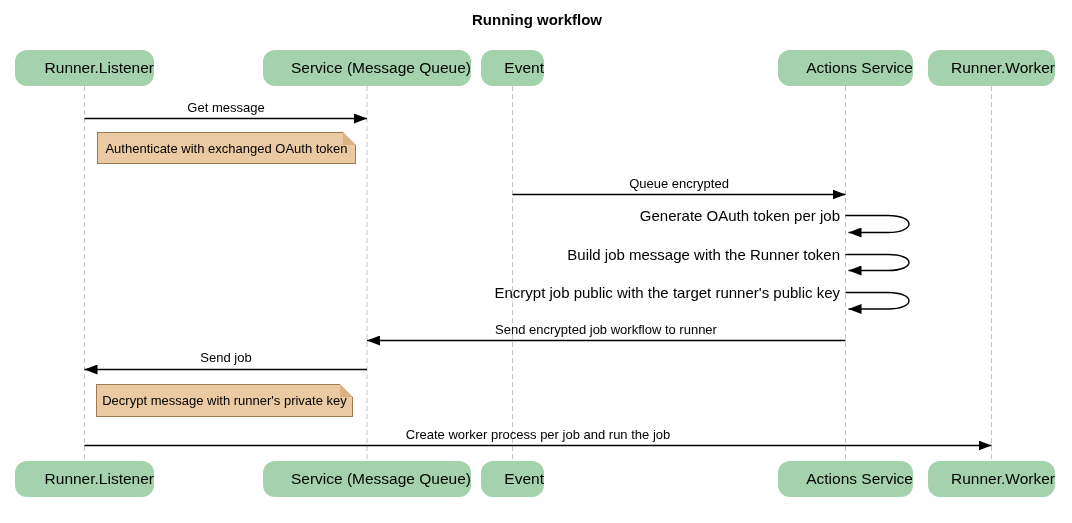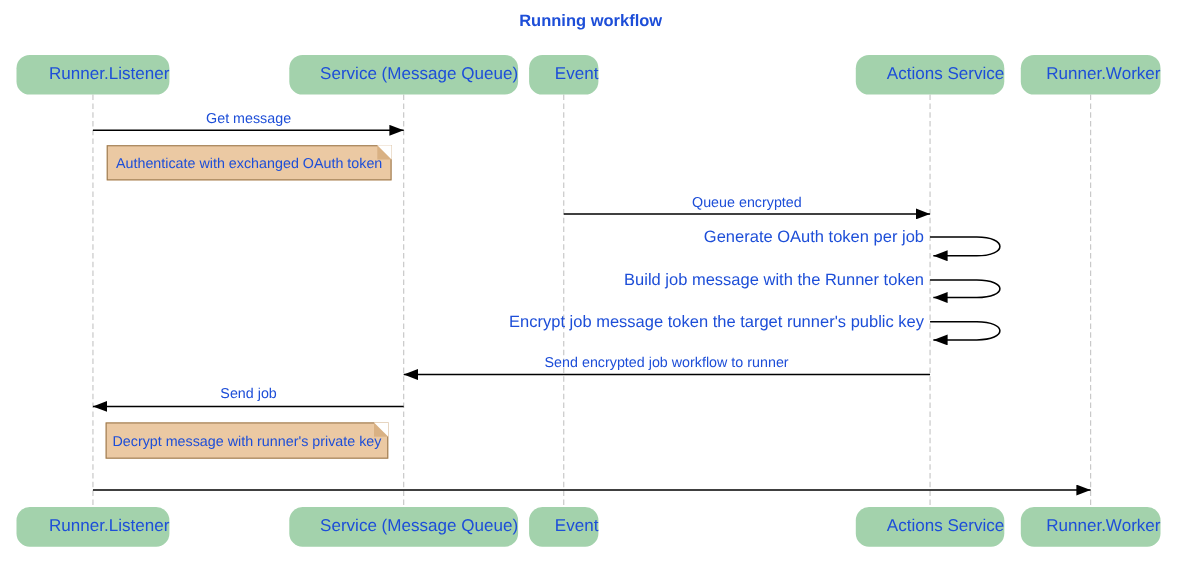--- a/index.html
+++ b/index.html
@@ -1,18 +1,18 @@
 <!DOCTYPE html>
 <html style="--actor-fill: #a3d2ac; --note-fill: #ebc9a3; --note-border: #9d7b50; --note-fold: #d9b183; --lifeline: #c4c4c4; --arrow: #000000;"><head>
 <meta charset="utf-8">
 <style>
   html,body { margin:0; padding:0; background:#ffffff; }
   .canvas {
     position:relative; width:1072px; height:523px; background:#ffffff;
-    font-family:"Liberation Sans", sans-serif; color:#1d4ed8; overflow:hidden;
+    font-family:"Liberation Sans", sans-serif; color:#000000; overflow:hidden;
   }
   .title {
     position:absolute; top:11px; left:537px; transform:translateX(-50%);
     font-size:15px; font-weight:bold; white-space:nowrap;
   }
   svg.layer { position:absolute; left:0; top:0; z-index:1; }
   .actor {
     position:absolute; height:36px; border-radius:12px;
     background:var(--actor-fill); display:flex; align-items:center; justify-content:flex-end;
     font-size:15.5px; z-index:2; white-space:nowrap;
@@ -100,23 +100,24 @@
       <span>Actions Service</span>
     </div>
   <div class="actor" style="left:928px; top:461px; width:127px;">
       <span>Runner.Worker</span>
     </div>
 
   <div class="lbl" style="left:226px; top:100px;">Get message</div>
   <div class="lbl" style="left:679px; top:176px;">Queue encrypted</div>
   <div class="lbl-r" style="right:232px; top:208px;">Generate OAuth token per job</div>
   <div class="lbl-r" style="right:232px; top:247px;">Build job message with the Runner token</div>
-  <div class="lbl-r" style="right:232px; top:285px;">Encrypt job message token the target runner's public key</div>
+  <div class="lbl-r" style="right:232px; top:285px;">Encrypt job public with the target runner's public key</div>
   <div class="lbl" style="left:606px; top:322px;">Send encrypted job workflow to runner</div>
   <div class="lbl" style="left:226px; top:350px;">Send job</div>
+  <div class="lbl" style="left:538px; top:427px;">Create worker process per job and run the job</div>
 
   <div class="note" style="left:97px; top:132px; width:257px; height:30px;">
     <span>Authenticate with exchanged OAuth token</span>
   </div>
   <div class="note" style="left:96px; top:384px; width:255px; height:31px;">
     <span>Decrypt message with runner's private key</span>
   </div>
 
 </div>
 

